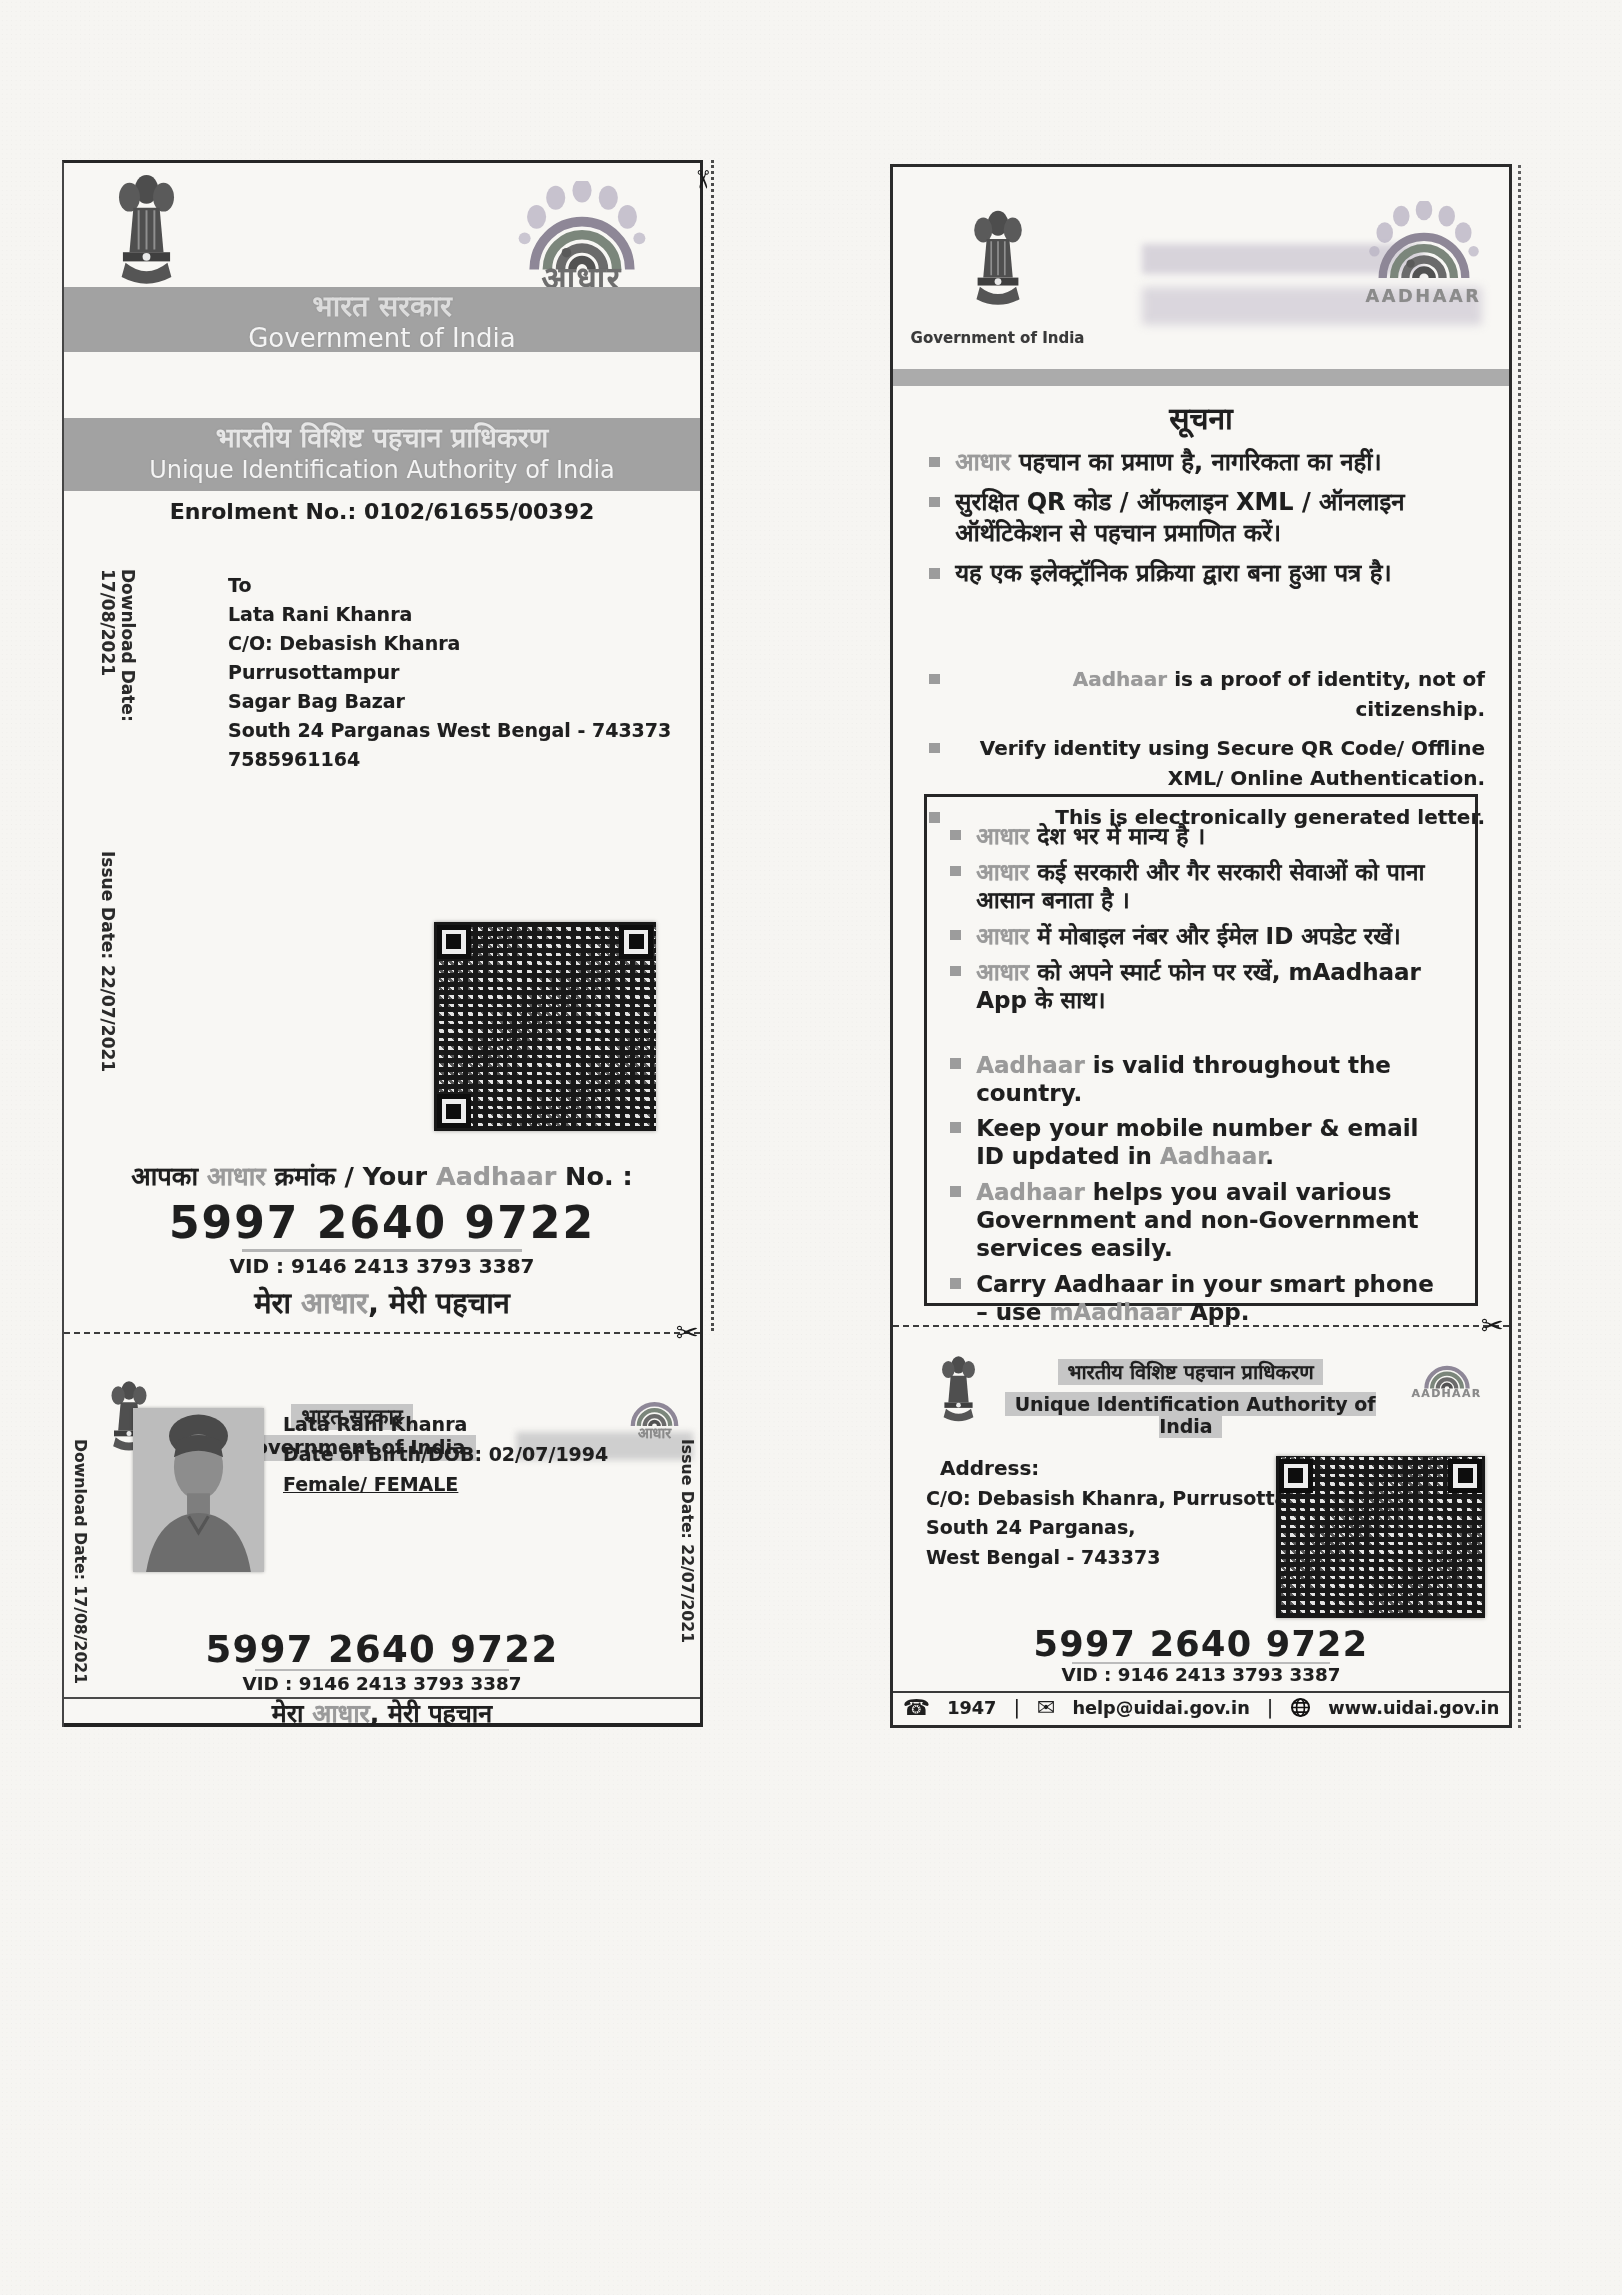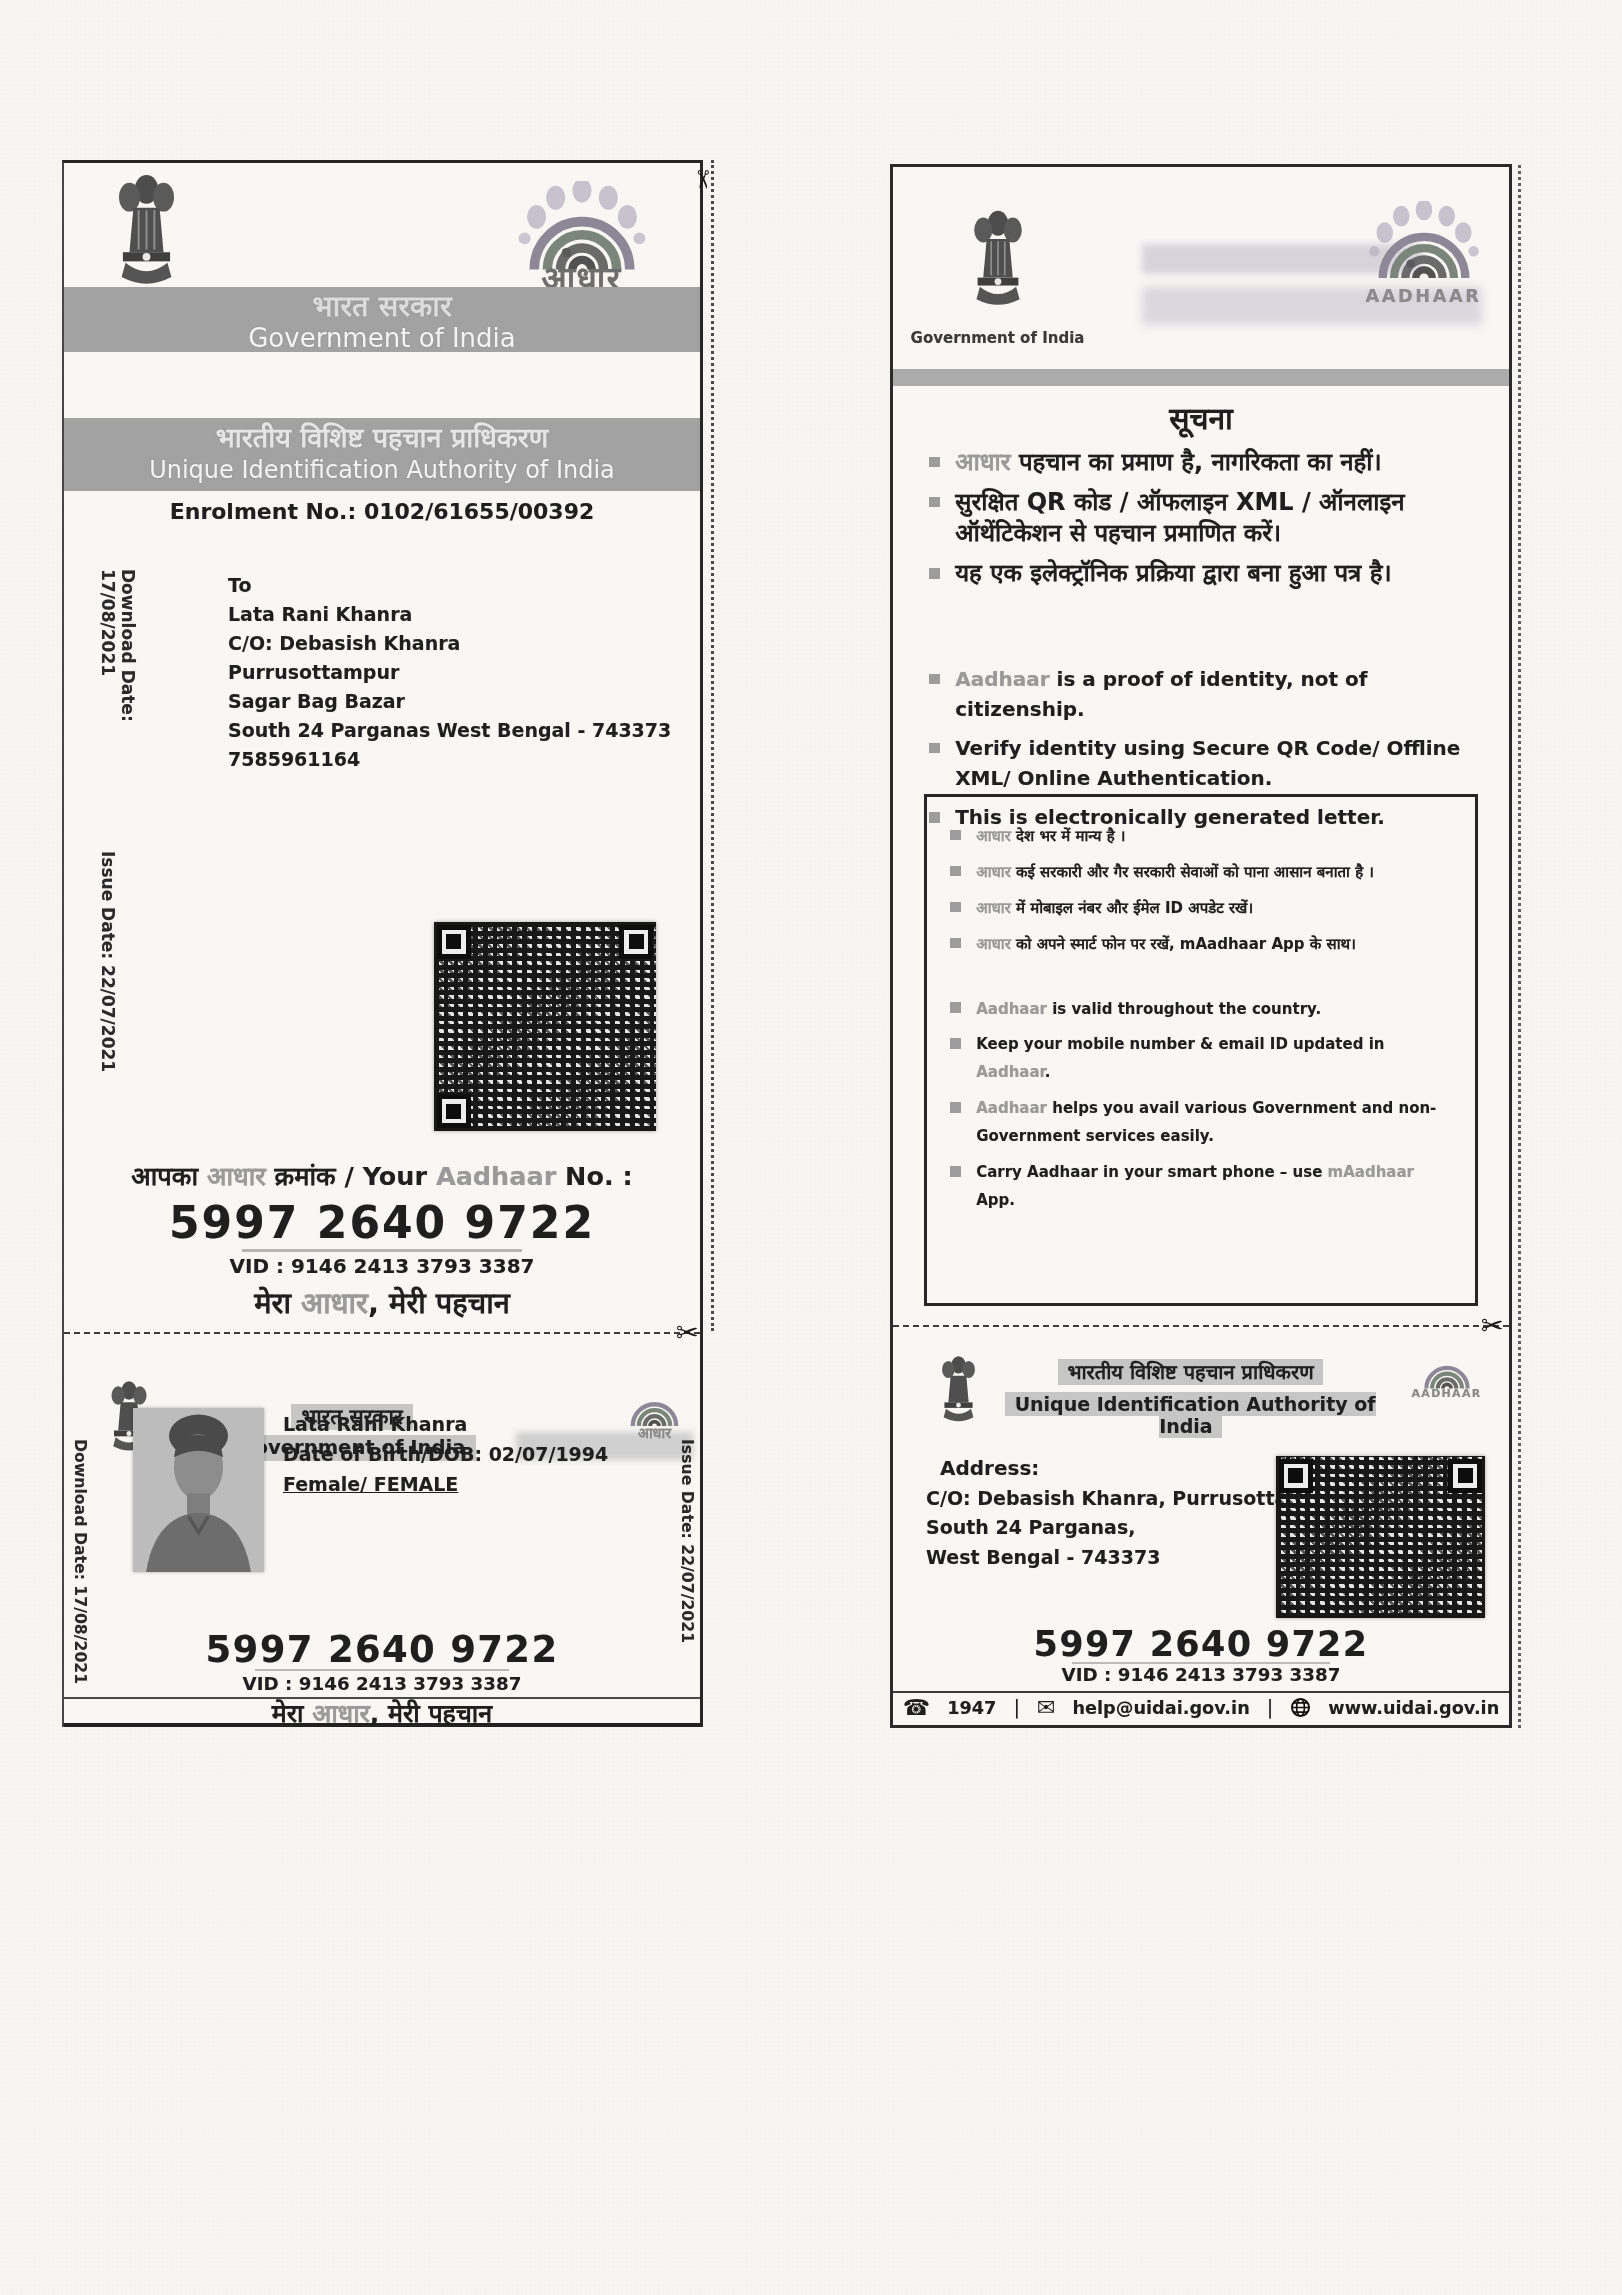--- a/index.html
+++ b/index.html
@@ -95,24 +95,24 @@
   #p-logo{left:465px;top:34px;width:131px;text-align:center;}
   #p-logo .logo-txt{font-size:17.7px;font-weight:700;color:#8b8b8b;letter-spacing:2.6px;margin-top:-2.6px;}
   #graybar{left:0;right:0;top:202px;height:17px;background:#ababab;}
   #h-suchna{top:230px;left:0;right:0;text-align:center;font-size:30px;font-weight:700;}
   .blist{position:absolute;}
   .b-row{display:flex;margin-bottom:9.2px;}
   .b-sq{flex:0 0 10.5px;height:10.5px;background:#9c9c9c;margin:9.8px 15.7px 0 0;}
   .b-tx{flex:1;}
   #blist1{left:36px;top:280px;width:550px;font-size:24px;font-weight:600;line-height:31px;}
   #h-info{top:450px;left:0;right:0;text-align:center;font-size:27.5px;font-weight:700;color:#8f8f8f;letter-spacing:3.3px;}
-  #blist2{left:36px;top:497px;width:556px;font-size:20px;font-weight:600;line-height:30px;}
+  #blist2{left:36px;top:497px;width:556px;font-size:20px;font-weight:600;line-height:30px;text-align:right;}
   #box{left:31px;top:627px;width:554px;height:512px;border:3.3px solid #262626;padding:25px 23px;}
   #box .blist{position:static;}
-  #blist3,#blist4{font-size:15px;font-weight:600;line-height:28px;}
+  #blist3,#blist4{font-size:23px;font-weight:600;line-height:28px;}
   #box .b-row{margin-bottom:7.9px;}
   #box .b-sq{margin-top:7.9px;}
   #box-gap{height:29px;}
   #cut2{top:1158px;}
   #cut2 .sc{right:5.2px;top:-18.3px;}
 
   
   #cardback{left:0;top:1161px;right:0;bottom:0;}
   #cb-emblem{left:36px;top:25px;width:59px;}
   #cb-head{left:98px;top:30px;width:399px;text-align:center;}

